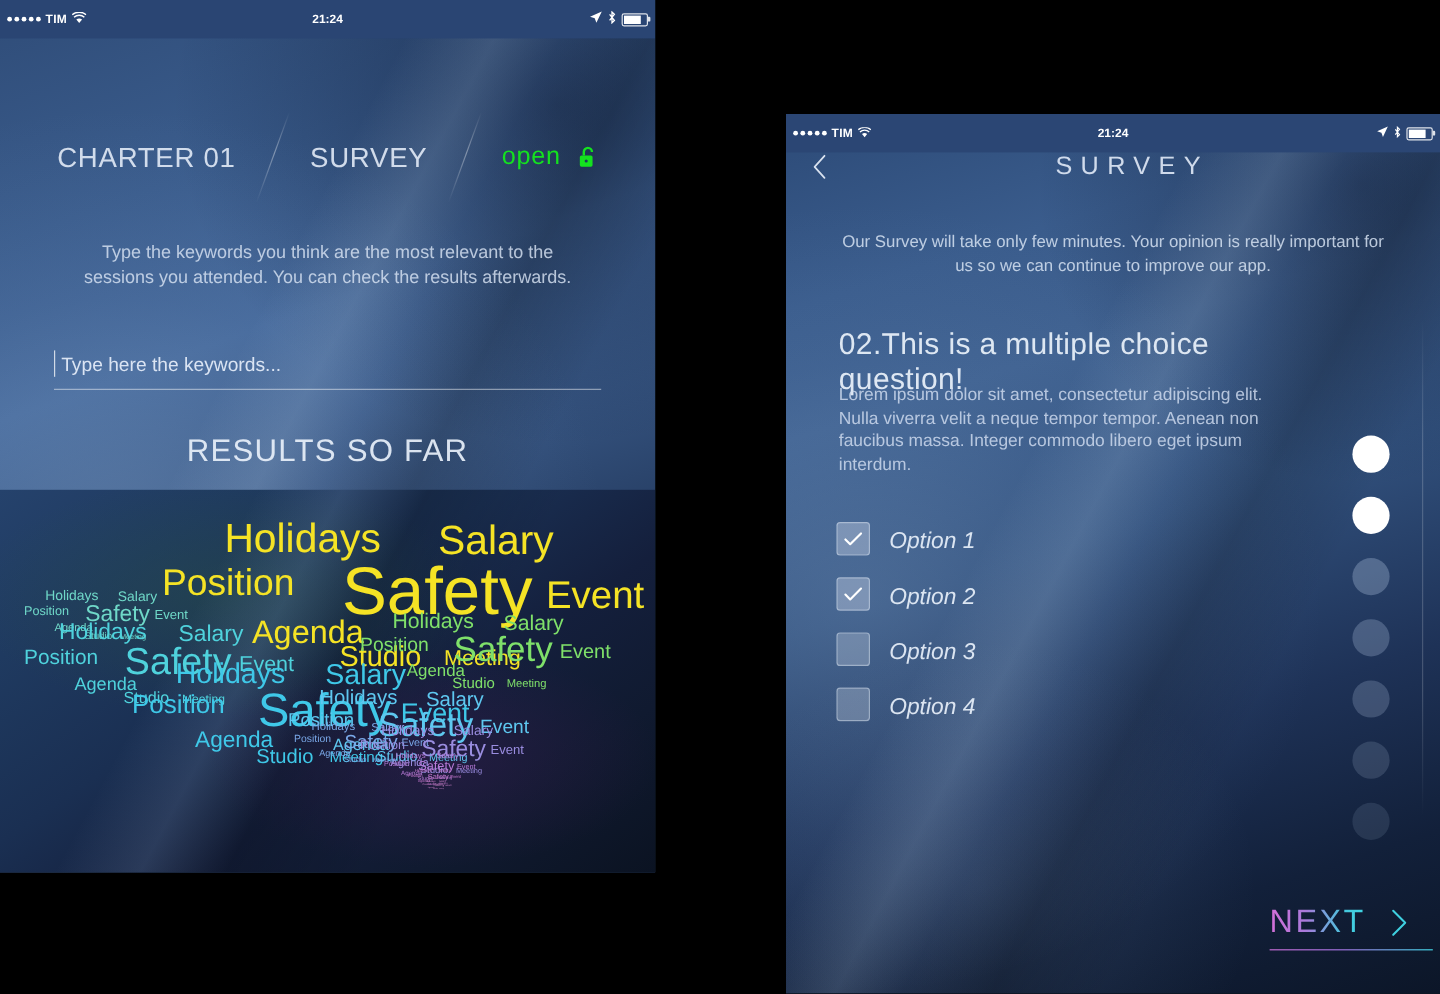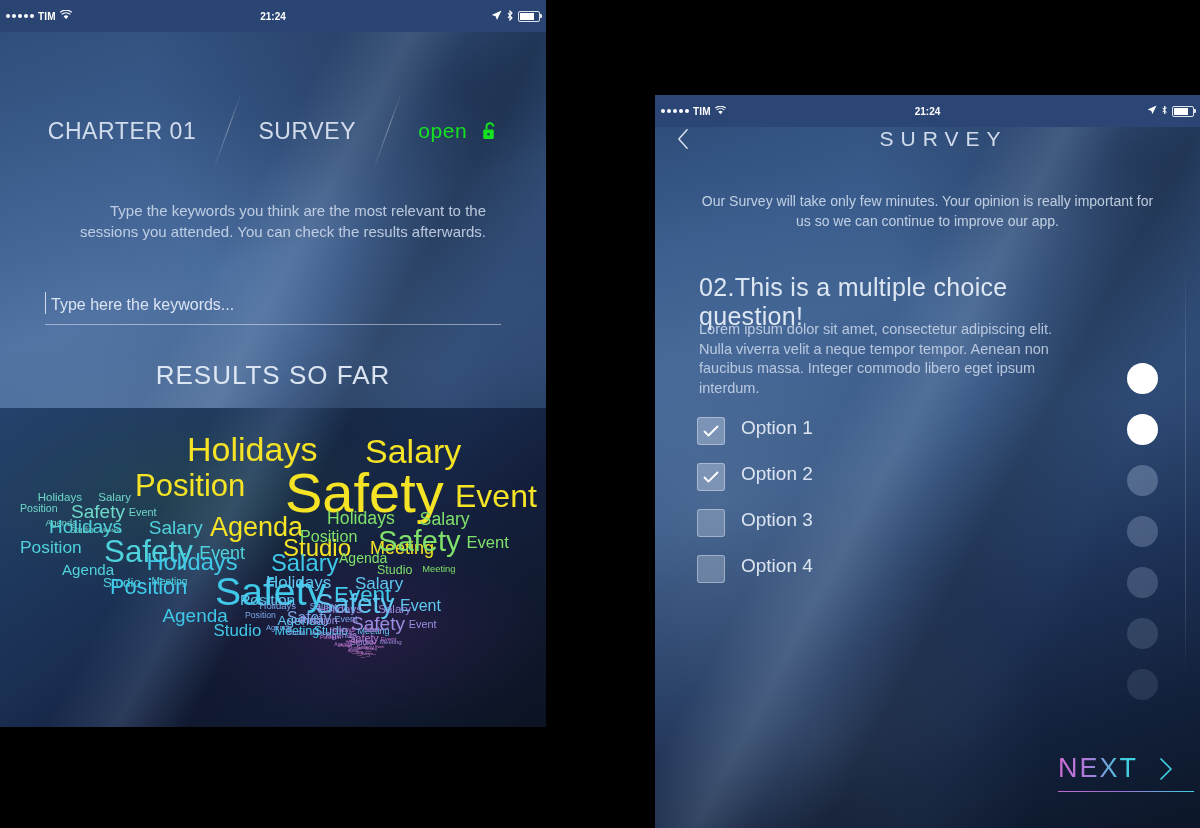--- a/index.html
+++ b/index.html
@@ -95,21 +95,21 @@
   .crumb-sep::after {
     content:""; position: absolute; left: 50%; top: 0; bottom: 0; width: 1px;
     background: linear-gradient(to bottom, rgba(255,255,255,0) 0%, rgba(255,255,255,.38) 45%, rgba(255,255,255,0) 100%);
     transform: rotate(20deg); transform-origin: center;
   }
   .lock-icon svg { display:block; }
 
   
   .instructions {
     position: absolute; left: 60px; right: 60px; top: 200px;
-    text-align: right; color: rgba(216,227,243,.82);
+    text-align: center; color: rgba(216,227,243,.82);
     font-size: 15px; line-height: 21px; font-weight: 300;
     z-index: 12;
   }
 
   
   .kw-field {
     position: absolute; left: 45px; right: 45px; top: 290px; height: 34px;
     border-bottom: 1px solid rgba(255,255,255,.45);
     z-index: 12;
   }
@@ -174,22 +174,22 @@
     z-index: 12;
   }
   .question-body {
     position: absolute; left: 44px; top: 225px; right: 120px;
     color: rgba(212,224,242,.80);
     font-size: 14.5px; line-height: 19.5px; font-weight: 300;
     z-index: 12;
   }
   .options { position: absolute; left: 42px; top: 322px; z-index: 12; }
   .option-row {
-    display: flex; align-items: flex-start; gap: 16px;
-    height: 46px; cursor: pointer;
+    display: flex; align-items: flex-end; gap: 16px;
+    height: 46px; cursor: pointer; font-style: italic;
   }
   .checkbox {
     width: 26px; height: 26px; border-radius: 3px;
     background: rgba(225,233,245,.28);
     border: 1px solid rgba(235,242,252,.40);
     display:flex; align-items:center; justify-content:center;
     flex: none;
   }
   .checkbox.checked { background: rgba(225,233,245,.34); }
   .checkbox svg { display:none; }

